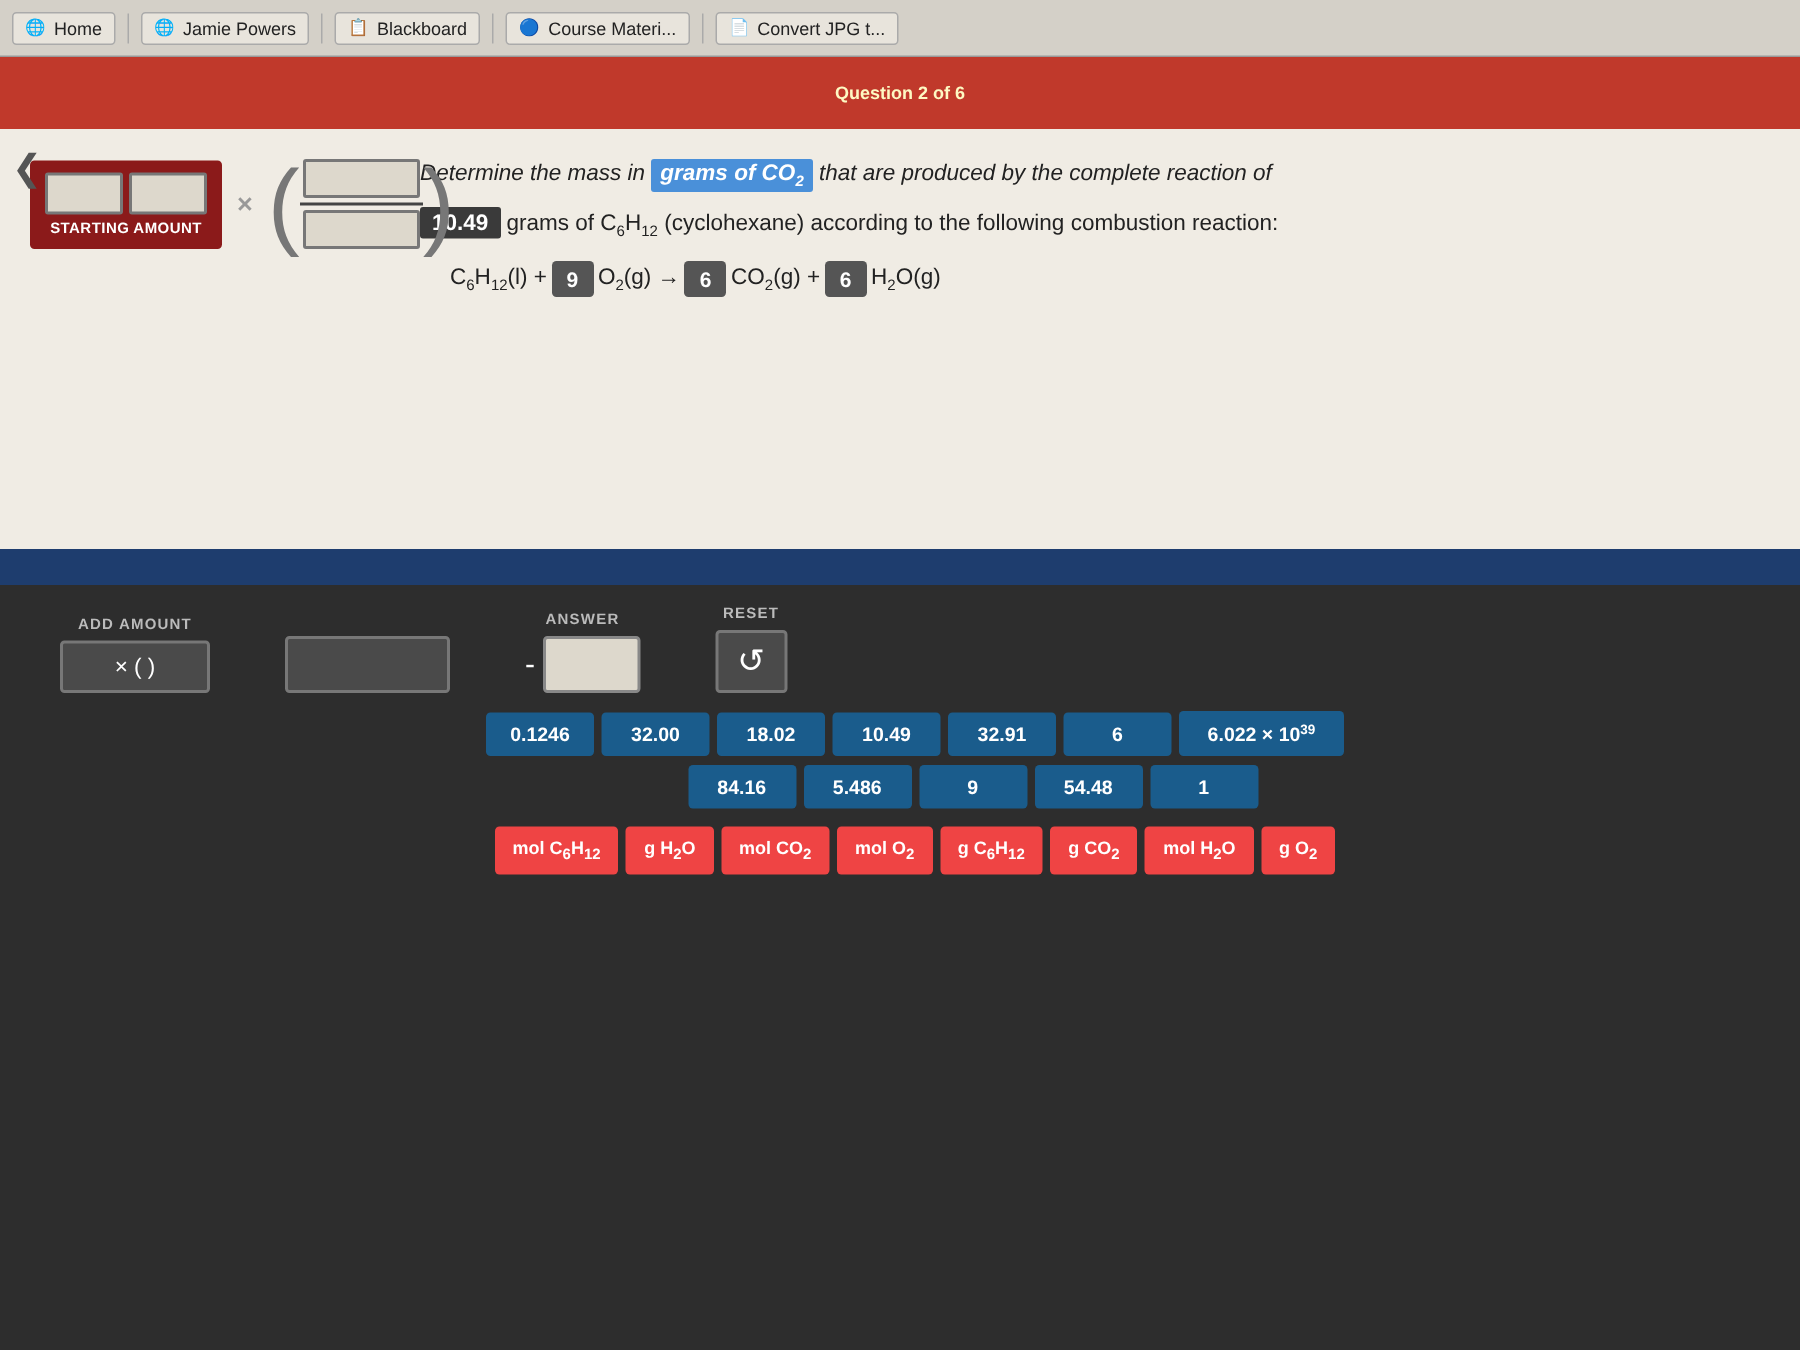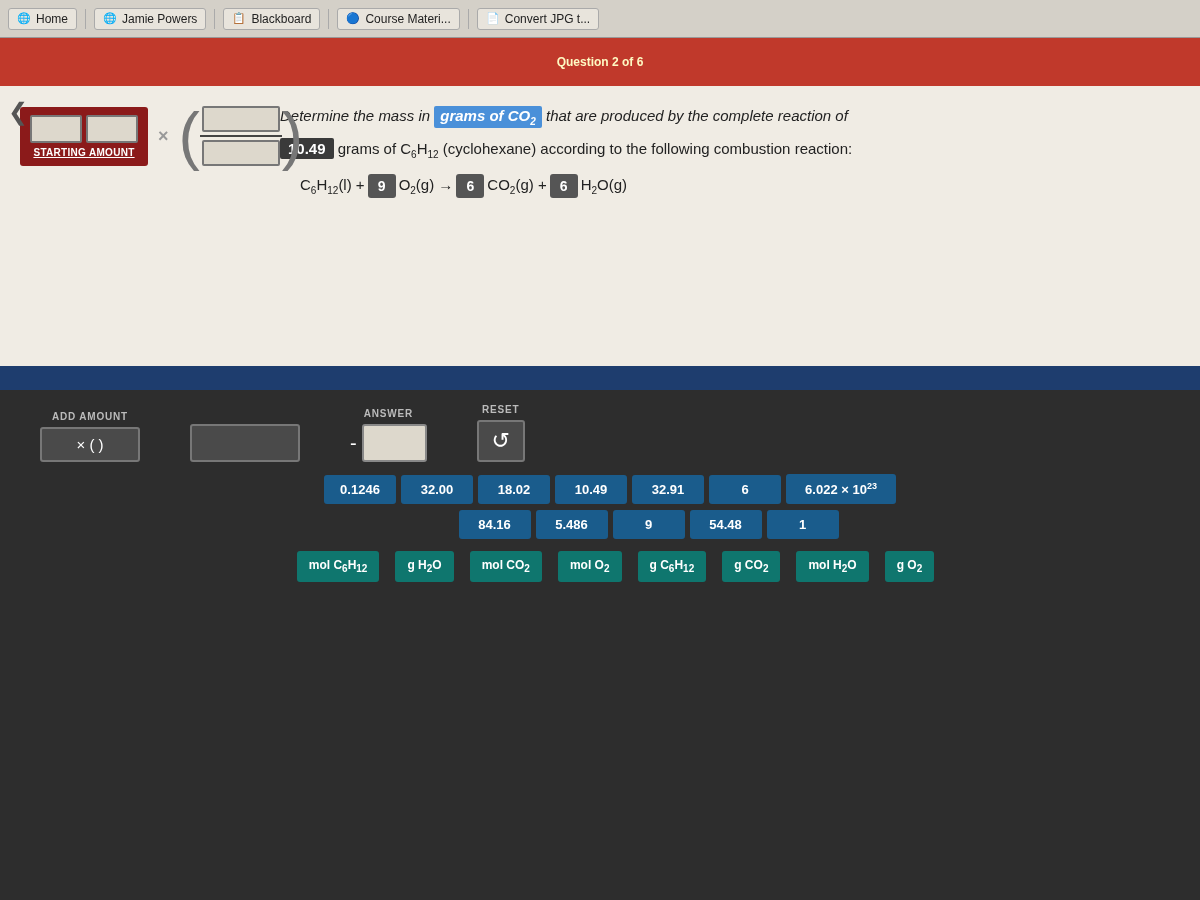--- a/index.html
+++ b/index.html
@@ -183,21 +183,20 @@
       border-radius: 2px;
     }
 
     .sa-lbl {
       color: white;
       font-size: 10px;
       font-weight: bold;
       text-align: center;
       letter-spacing: 0.3px;
       margin-top: 3px;
-      text-decoration: underline;
     }
 
     .x-sign {
       font-size: 18px;
       color: #999;
       font-weight: bold;
     }
 
     .paren-container {
       display: flex;
@@ -352,30 +351,29 @@
       border-radius: 3px;
       padding: 7px 0;
       font-size: 13px;
       font-weight: bold;
       width: 72px;
       text-align: center;
       cursor: pointer;
     }
 
     .u-tile {
-      background: #0f766e;
+      background: #ef4444;
       color: white;
       border: none;
       border-radius: 3px;
       padding: 7px 12px;
       font-size: 12px;
       font-weight: bold;
       cursor: pointer;
       white-space: nowrap;
-      margin-left: 11px;
     }
 
     .superscript { font-size: 9px; vertical-align: super; }
   </style>
 </head>
 <body>
 
 <div class="page-wrapper">
 
   <div class="browser-chrome">
@@ -488,21 +486,21 @@
       </div>
 
       <div class="tiles-area">
         <div class="tile-row">
           <button class="n-tile">0.1246</button>
           <button class="n-tile">32.00</button>
           <button class="n-tile">18.02</button>
           <button class="n-tile">10.49</button>
           <button class="n-tile">32.91</button>
           <button class="n-tile">6</button>
-          <button class="n-tile" style="width:110px;">6.022 × 10<span class="superscript">23</span></button>
+          <button class="n-tile" style="width:110px;">6.022 × 10<span class="superscript">39</span></button>
         </div>
         <div class="tile-row">
           <button class="n-tile" style="margin-left:77px;">84.16</button>
           <button class="n-tile">5.486</button>
           <button class="n-tile">9</button>
           <button class="n-tile">54.48</button>
           <button class="n-tile">1</button>
         </div>
       </div>
 

